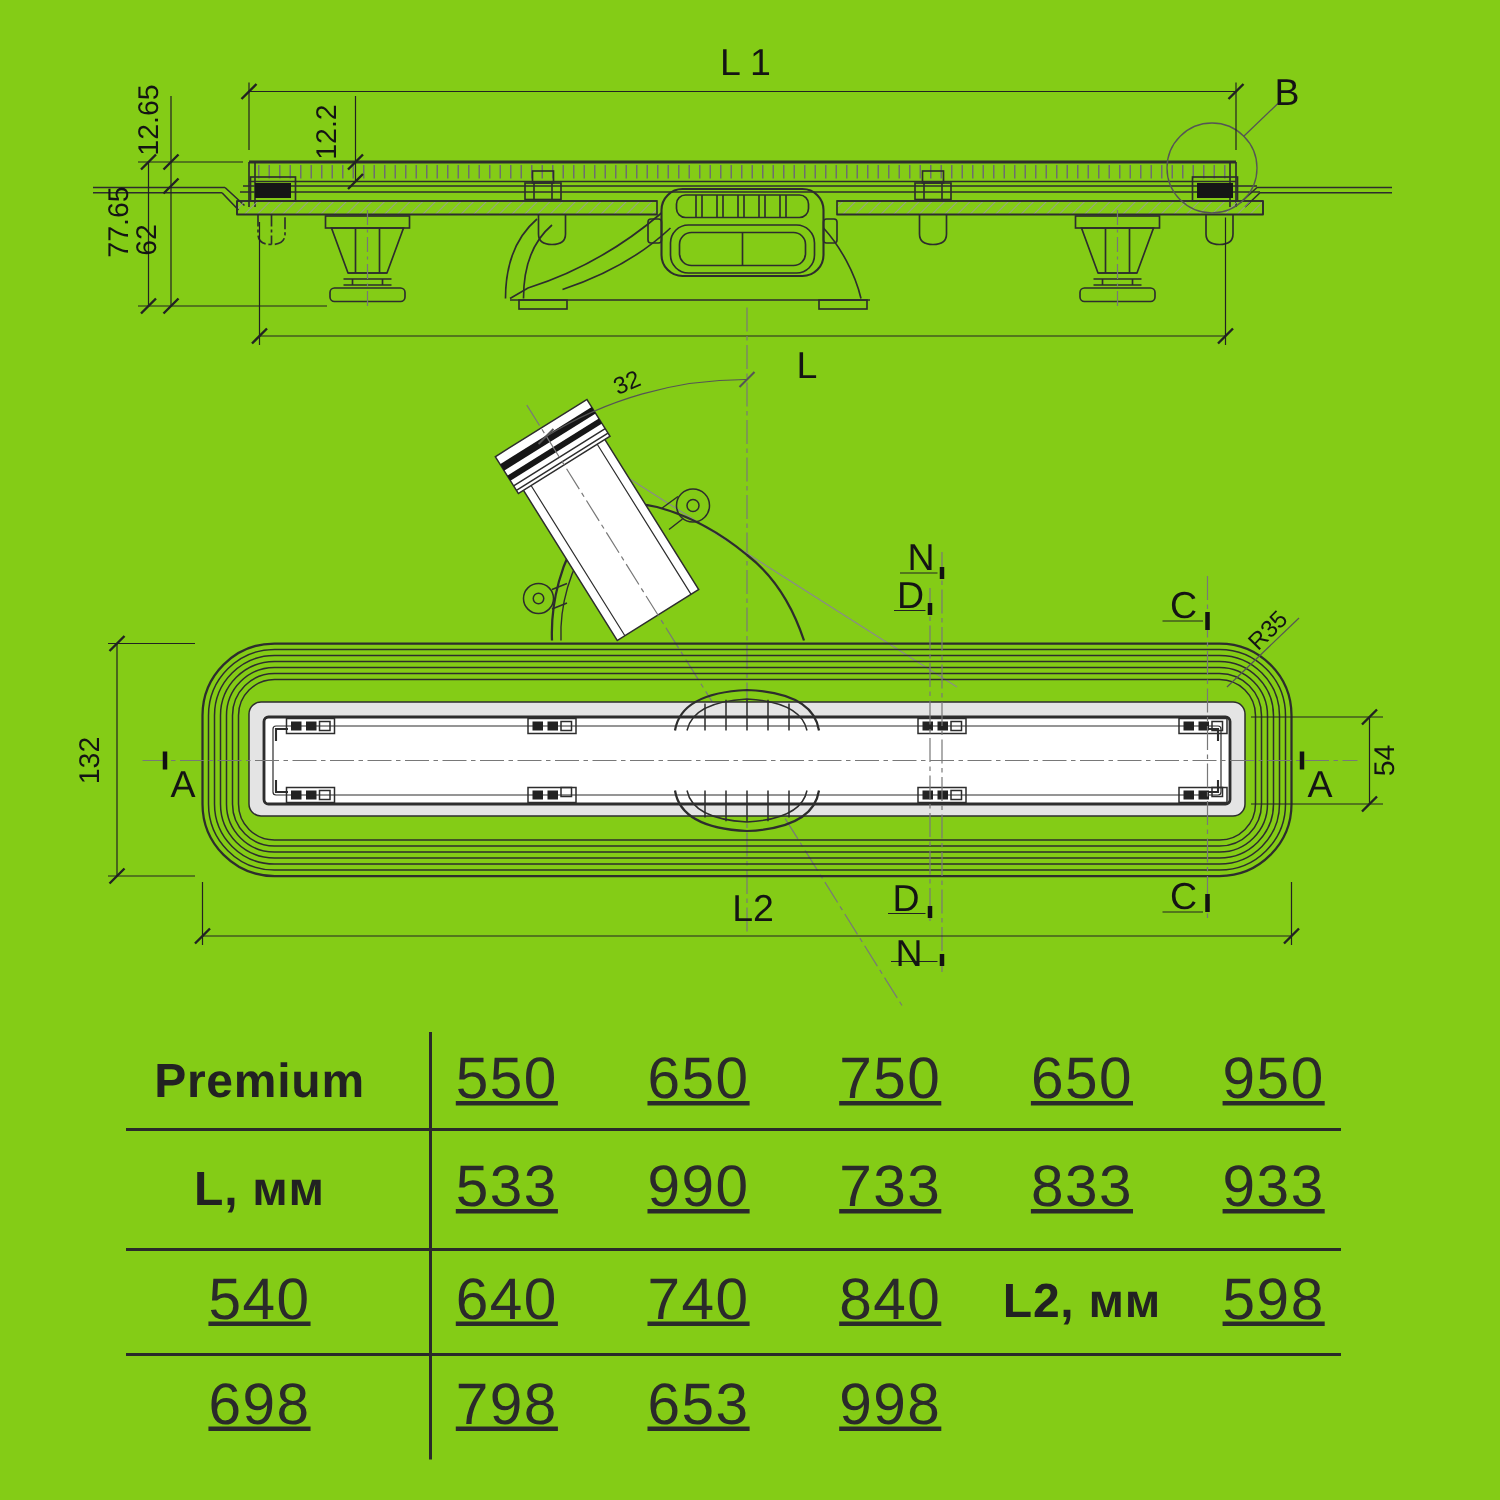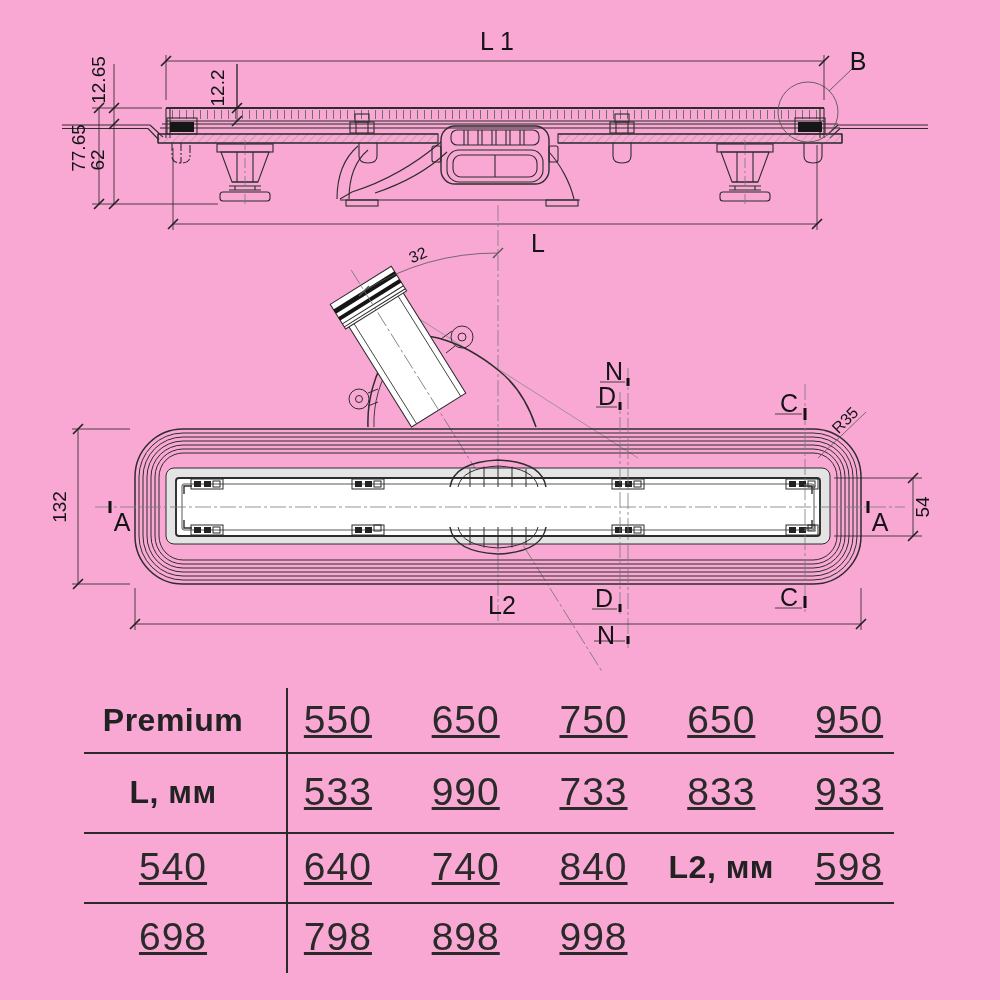--- a/index.html
+++ b/index.html
@@ -1,16 +1,16 @@
 <!DOCTYPE html>
 <html><head>
 <meta charset="utf-8">
 <style>
   html,body{margin:0;padding:0;background:#fff;}
-  .page{position:relative;width:1000px;height:1000px;background:#f9a8d4;overflow:hidden;
+  .page{position:relative;width:1000px;height:1000px;background:#84cc16;overflow:hidden;
         font-family:"Liberation Sans",sans-serif;color:#1d1d1d;}
   .drawing{position:absolute;left:0;top:0;width:1000px;height:688px;}
   svg text{font-family:"Liberation Sans",sans-serif;fill:#141414;}
   .dimnum{font-size:19px;}
   .dimletter{font-size:25px;}
   .dimsmall{font-size:16px;}
   
   .dim-table{position:absolute;left:72px;top:688px;width:841px;height:284px;
              display:grid;grid-template-columns:202px repeat(5,127.8px);
              grid-template-rows:64px 80px 70px 70px;}
@@ -311,16 +311,16 @@
 
     <div class="cell val">540</div>
     <div class="cell val">640</div>
     <div class="cell val">740</div>
     <div class="cell val">840</div>
 
     <div class="cell rowlabel">L2, мм</div>
     <div class="cell val">598</div>
     <div class="cell val">698</div>
     <div class="cell val">798</div>
-    <div class="cell val">898</div>
+    <div class="cell val">653</div>
     <div class="cell val">998</div>
   </div>
 </div>
 
 </body></html>

